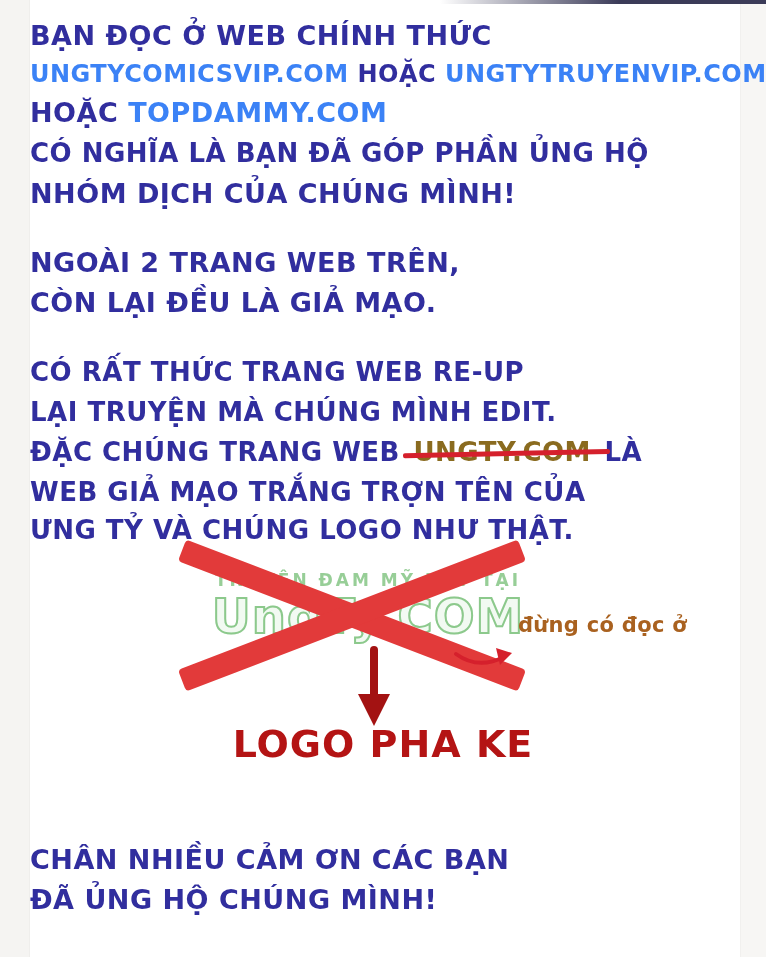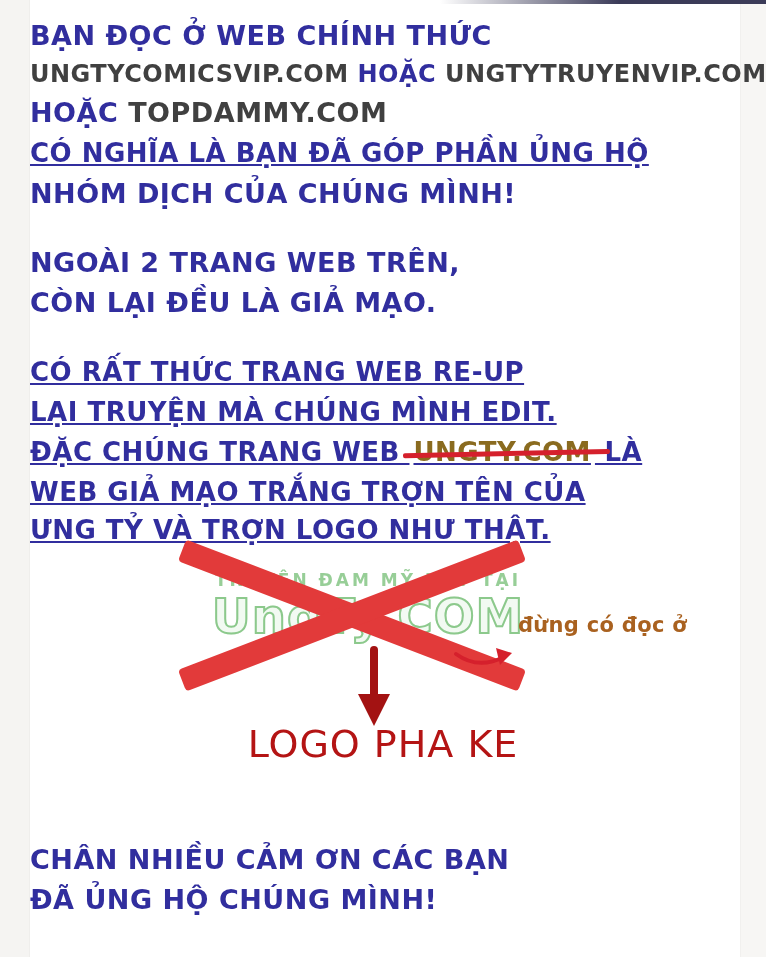--- a/index.html
+++ b/index.html
@@ -18,23 +18,23 @@
   .top-strip {
     position:absolute; top:0; left:440px; right:0; height:4px;
     background:linear-gradient(to right, rgba(59,59,88,0), #3b3b58 55%);
   }
   .line {
     position:absolute; left:30px; right:30px;
     text-align:left; font-weight:bold; letter-spacing:.5px;
     white-space:nowrap;
   }
   .blue { color:#312e9e; }
-  .red  { color:#404040; }
+  .red  { color:#3b82f6; }
   .fz27 { font-size:27px; }
-  .fz26 { font-size:26px;text-decoration:underline; }
+  .fz26 { font-size:26px; }
   .fz24 { font-size:24px; }
 
   .strike {
     color:#8a6b1f; position:relative; padding:0 4px;
   }
   .strike .bar {
     position:absolute; left:-6px; right:-16px; top:50%; height:5px;
     background:#d5202c; transform:translateY(-1px) rotate(-1.2deg);
     border-radius:2px;
   }
@@ -56,21 +56,21 @@
   }
   .cross .stroke {
     position:absolute; left:-8px; top:56px; width:364px; height:23px;
     background:#e23a3a; border-radius:4px;
   }
   .cross .s1 { transform:rotate(21deg); }
   .cross .s2 { transform:rotate(-21deg); }
 
   .caption-logo {
     position:absolute; top:722px; left:30px; right:30px;
-    text-align:center; font-size:38px; font-weight:normal;
+    text-align:center; font-size:38px; font-weight:bold;
     letter-spacing:1px; color:#b41414; white-space:nowrap;
   }
 
   .note {
     position:absolute; left:518px; top:612px; width:206px;
     text-align:left; color:#a9611f; font-weight:bold;
     font-size:21px; line-height:1.28; letter-spacing:.3px;
   }
   .note div { white-space:nowrap; }
 
@@ -89,21 +89,21 @@
 <div class="line blue fz26" style="top:138px">CÓ NGHĨA LÀ BẠN ĐÃ GÓP PHẦN ỦNG HỘ</div>
 <div class="line blue fz27" style="top:178px">NHÓM DỊCH CỦA CHÚNG MÌNH!</div>
 
 <div class="line blue fz27" style="top:247px">NGOÀI 2 TRANG WEB TRÊN,</div>
 <div class="line blue fz27" style="top:287px">CÒN LẠI ĐỀU LÀ GIẢ MẠO.</div>
 
 <div class="line blue fz26" style="top:357px">CÓ RẤT THỨC TRANG WEB RE-UP</div>
 <div class="line blue fz26" style="top:397px">LẠI TRUYỆN MÀ CHÚNG MÌNH EDIT.</div>
 <div class="line blue fz26" style="top:437px"><span>ĐẶC CHÚNG TRANG WEB </span><span class="strike"><span>UNGTY.COM</span><span class="bar"></span></span><span> LÀ</span></div>
 <div class="line blue fz26" style="top:477px">WEB GIẢ MẠO TRẮNG TRỢN TÊN CỦA</div>
-<div class="line blue fz26" style="top:515px">ƯNG TỶ VÀ TRỢN LOGO NHƯ THẬT.</div>
+<div class="line blue fz26" style="top:515px">ƯNG TỶ VÀ CHÚNG LOGO NHƯ THẬT.</div>
 
 <div class="logo-tagline">TRUYỆN ĐAM MỸ HAY TẠI</div>
 <div class="logo-site">UngTy.COM</div>
 <div class="cross">
   <div class="stroke s1"></div>
   <div class="stroke s2"></div>
 </div>
 
 <svg class="arrow" style="left:452px; top:636px;" width="72" height="42" viewBox="0 0 72 42">
   <path d="M4 18 Q 26 34 52 21" fill="none" stroke="#d5202c" stroke-width="4" stroke-linecap="round"></path>

